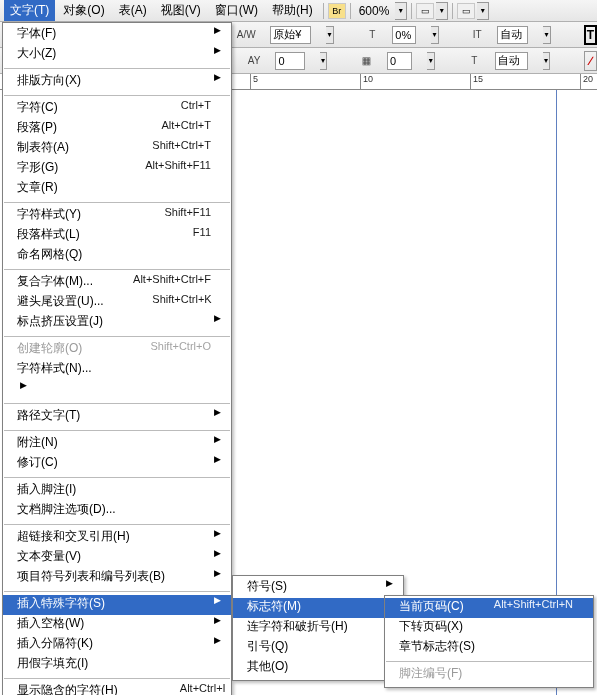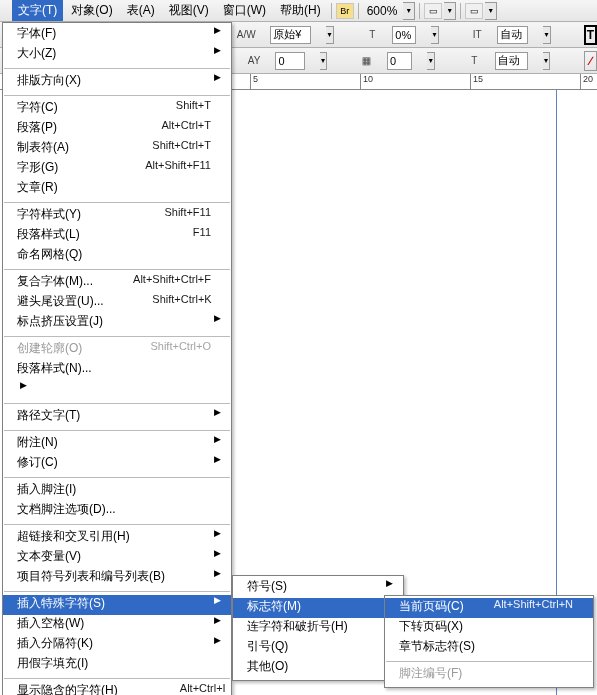--- a/index.html
+++ b/index.html
@@ -1,17 +1,17 @@
 <!DOCTYPE html>
 <html><head>
 <meta charset="utf-8">
 <style>
   * { box-sizing: border-box; margin: 0; padding: 0; font-family: "Microsoft YaHei", "SimSun", sans-serif; }
   body { width: 597px; height: 695px; background: #fff; overflow: hidden; position: relative; font-size: 12px; color: #000; }
-  .menubar { height: 22px; background: linear-gradient(#f5f5f5,#e6e6e6); border-bottom: 1px solid #b0b0b0; display: flex; align-items: center; padding-left: 12px; gap: 2px; }
+  .menubar { height: 22px; background: linear-gradient(#f5f5f5,#e6e6e6); border-bottom: 1px solid #b0b0b0; display: flex; align-items: center; padding-left: 4px; gap: 2px; }
   .menubar .mitem { padding: 2px 6px; cursor: default; }
   .menubar .mitem.active { background: #316ac5; color: #fff; }
   .menubar .sep { width:1px; height:16px; background:#b0b0b0; margin:0 2px;}
   .menubar .toolbtn { width:18px; height:16px; border:1px solid #c8c8c8; background:#f0f0f0; display:inline-flex; align-items:center; justify-content:center; font-size:9px;}
   .menubar .zoom { font-size:12px; color:#000; padding:0 4px;}
   .toolbar { height: 26px; background: linear-gradient(#f5f5f5,#e6e6e6); border-bottom:1px solid #b0b0b0; display:flex; align-items:center; padding-left:2px; gap:15px;}
   .tbicn { width:18px; height:18px; display:inline-flex; align-items:center; justify-content:center; font-size:10px; color:#444;}
   .tbfield { height:18px; border:1px solid #999; background:#fff; font-size:11px; padding:0 2px; display:inline-flex; align-items:center; }
   .tbdrop { width:12px; height:18px; border:1px solid #999; border-left:none; background:#e8e8e8; display:inline-flex; align-items:center; justify-content:center; font-size:8px;}
   .Rbtn { width:20px; height:20px; border:1px solid #999; display:inline-flex; align-items:center; justify-content:center; font-weight:bold; font-size:12px;}
@@ -117,21 +117,21 @@
       <span class="sub">▶</span>
     </div>
     <hr>
     <div class="row">
       <span class="label">排版方向(X)</span>
       <span class="sub">▶</span>
     </div>
     <hr>
     <div class="row">
       <span class="label">字符(C)</span>
-      <span class="shortcut">Shift+T</span>
+      <span class="shortcut">Ctrl+T</span>
       <span class="sub"></span>
     </div>
     <div class="row">
       <span class="label">段落(P)</span>
       <span class="shortcut">Alt+Ctrl+T</span>
       <span class="sub"></span>
     </div>
     <div class="row">
       <span class="label">制表符(A)</span>
       <span class="shortcut">Shift+Ctrl+T</span>
@@ -176,21 +176,21 @@
       <span class="label">标点挤压设置(J)</span>
       <span class="sub">▶</span>
     </div>
     <hr>
     <div class="row disabled">
       <span class="label">创建轮廓(O)</span>
       <span class="shortcut">Shift+Ctrl+O</span>
       <span class="sub"></span>
     </div>
     <div class="row">
-      <span class="label">段落样式(N)...</span>
+      <span class="label">字符样式(N)...</span>
       <span class="sub"></span>
     </div>
     <div class="row">
       <span class="sub">▶</span>
     </div>
     <hr>
     <div class="row">
       <span class="label">路径文字(T)</span>
       <span class="sub">▶</span>
     </div>

